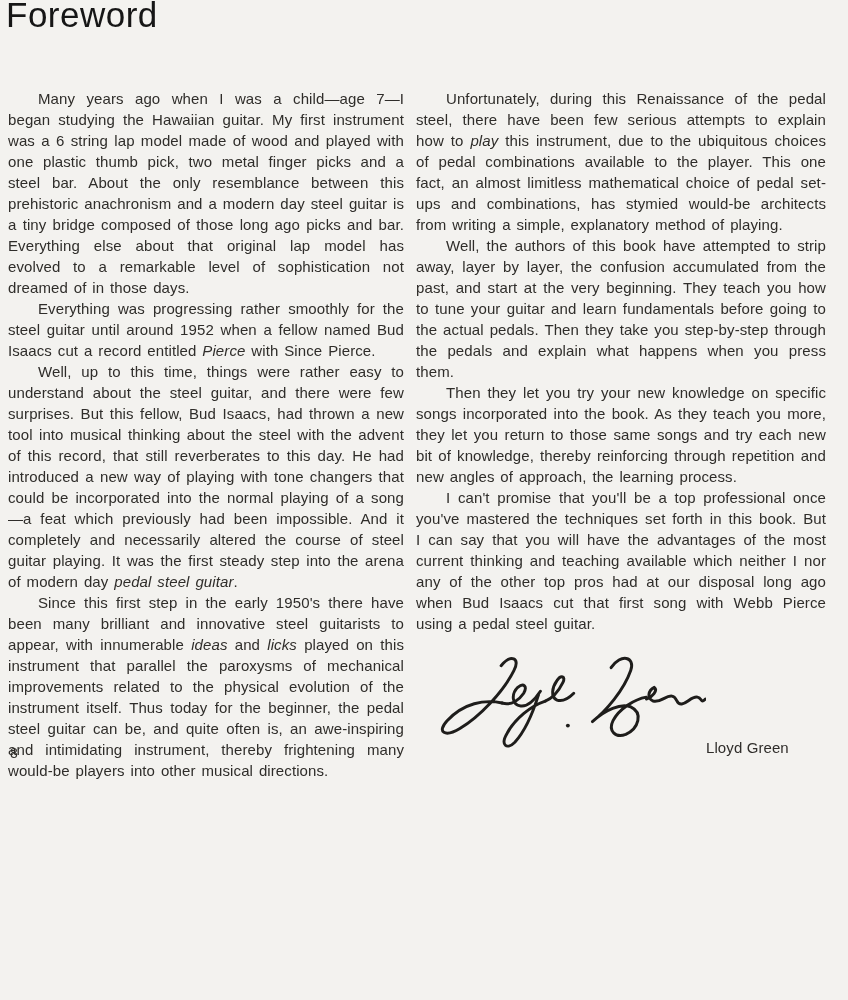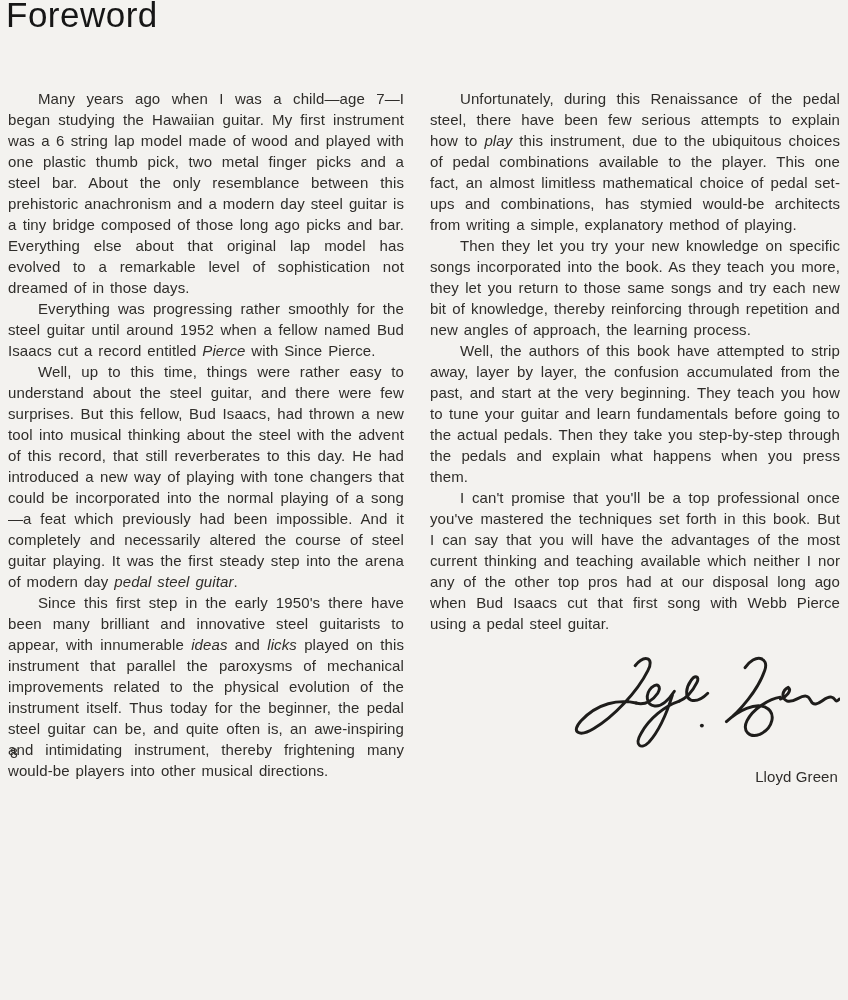--- a/index.html
+++ b/index.html
@@ -28,40 +28,40 @@
     font-weight:400;
     letter-spacing:0.5px;
     color:var(--title-ink);
     line-height:1.2;
   }
   .columns{
     position:absolute;
     top:88px;left:8px;
     width:836px;
     display:flex;
-    gap:26px;
+    gap:12px;
   }
   .col{
     font-size:15px;
     line-height:21px;
     text-align:justify;
     word-spacing:1.6px;
     letter-spacing:0.1px;
   }
   .col-left{width:396px;}
   .col-right{width:410px;}
   .col p.para{
     text-indent:30px;
     margin:0;
   }
   .col p.para em{}
   .sig-block{
     margin-top:16px;
     display:flex;
-    flex-direction:column;
+    flex-direction:row;
     align-items:flex-end;
   }
   .sig-image{
     width:290px;
     height:108px;
     margin-right:0;
   }
   .sig-image svg{width:100%;height:100%;}
   .sig-name{
     margin-top:8px;
@@ -88,22 +88,22 @@
     <div class="col col-left" id="col-left">
         <p class="para"><span>Many years ago when I was a child—age 7—I began studying the Hawaiian guitar. My first instrument was a 6 string lap model made of wood and played with one plastic thumb pick, two metal finger picks and a steel bar. About the only resemblance between this prehistoric anachronism and a modern day steel guitar is a tiny bridge composed of those long ago picks and bar. Everything else about that original lap model has evolved to a remarkable level of sophistication not dreamed of in those days.</span></p>
         <p class="para"><span>Everything was progressing rather smoothly for the steel guitar until around 1952 when a fellow named Bud Isaacs cut a record entitled </span><em>Pierce</em><span> with Since Pierce.</span></p>
         <p class="para"><span>Well, up to this time, things were rather easy to understand about the steel guitar, and there were few surprises. But this fellow, Bud Isaacs, had thrown a new tool into musical thinking about the steel with the advent of this record, that still reverberates to this day. He had introduced a new way of playing with tone changers that could be incorporated into the normal playing of a song—a feat which previously had been impossible. And it completely and necessarily altered the course of steel guitar playing. It was the first steady step into the arena of modern day </span><em>pedal steel guitar</em><span>.</span></p>
         <p class="para"><span>Since this first step in the early 1950's there have been many brilliant and innovative steel guitarists to appear, with innumerable </span><em>ideas</em><span> and </span><em>licks</em><span> played on this instrument that parallel the paroxysms of mechanical improvements related to the physical evolution of the instrument itself. Thus today for the beginner, the pedal steel guitar can be, and quite often is, an awe-inspiring and intimidating instrument, thereby frightening many would-be players into other musical directions.</span></p>
       </div>
 
     <div class="col col-right">
       <div id="col-right-paras">
           <p class="para"><span>Unfortunately, during this Renaissance of the pedal steel, there have been few serious attempts to explain how to </span><em>play</em><span> this instrument, due to the ubiquitous choices of pedal combinations available to the player. This one fact, an almost limitless mathematical choice of pedal set-ups and combinations, has stymied would-be architects from writing a simple, explanatory method of playing.</span></p>
+          <p class="para"><span>Well, the authors of this book have attempted to strip away, layer by layer, the confusion accumulated from the past, and start at the very beginning. They teach you how to tune your guitar and learn fundamentals before going to the actual pedals. Then they take you step-by-step through the pedals and explain what happens when you press them.</span></p>
           <p class="para"><span>Then they let you try your new knowledge on specific songs incorporated into the book. As they teach you more, they let you return to those same songs and try each new bit of knowledge, thereby reinforcing through repetition and new angles of approach, the learning process.</span></p>
-          <p class="para"><span>Well, the authors of this book have attempted to strip away, layer by layer, the confusion accumulated from the past, and start at the very beginning. They teach you how to tune your guitar and learn fundamentals before going to the actual pedals. Then they take you step-by-step through the pedals and explain what happens when you press them.</span></p>
           <p class="para"><span>I can't promise that you'll be a top professional once you've mastered the techniques set forth in this book. But I can say that you will have the advantages of the most current thinking and teaching available which neither I nor any of the other top pros had at our disposal long ago when Bud Isaacs cut that first song with Webb Pierce using a pedal steel guitar.</span></p>
         </div>
 
       <div class="sig-block">
         <div class="sig-image">
           <svg viewBox="0 0 290 110" fill="none" stroke="#1e1d1b" stroke-width="3" stroke-linecap="round" stroke-linejoin="round">
 
             <path d="M84,16 C94,4 104,8 97,21 C86,43 62,68 42,80 C27,89 18,84 29,72 C46,54 67,50 85,54"></path>
             <path d="M85,54 C95,57 103,50 107,44 C111,37 107,33 101,38 C94,45 95,56 104,57 C112,58 120,48 124,42"></path>
             <path d="M122,46 C117,62 108,83 98,94 C90,102 83,97 90,85 C98,70 114,57 129,52"></path>

